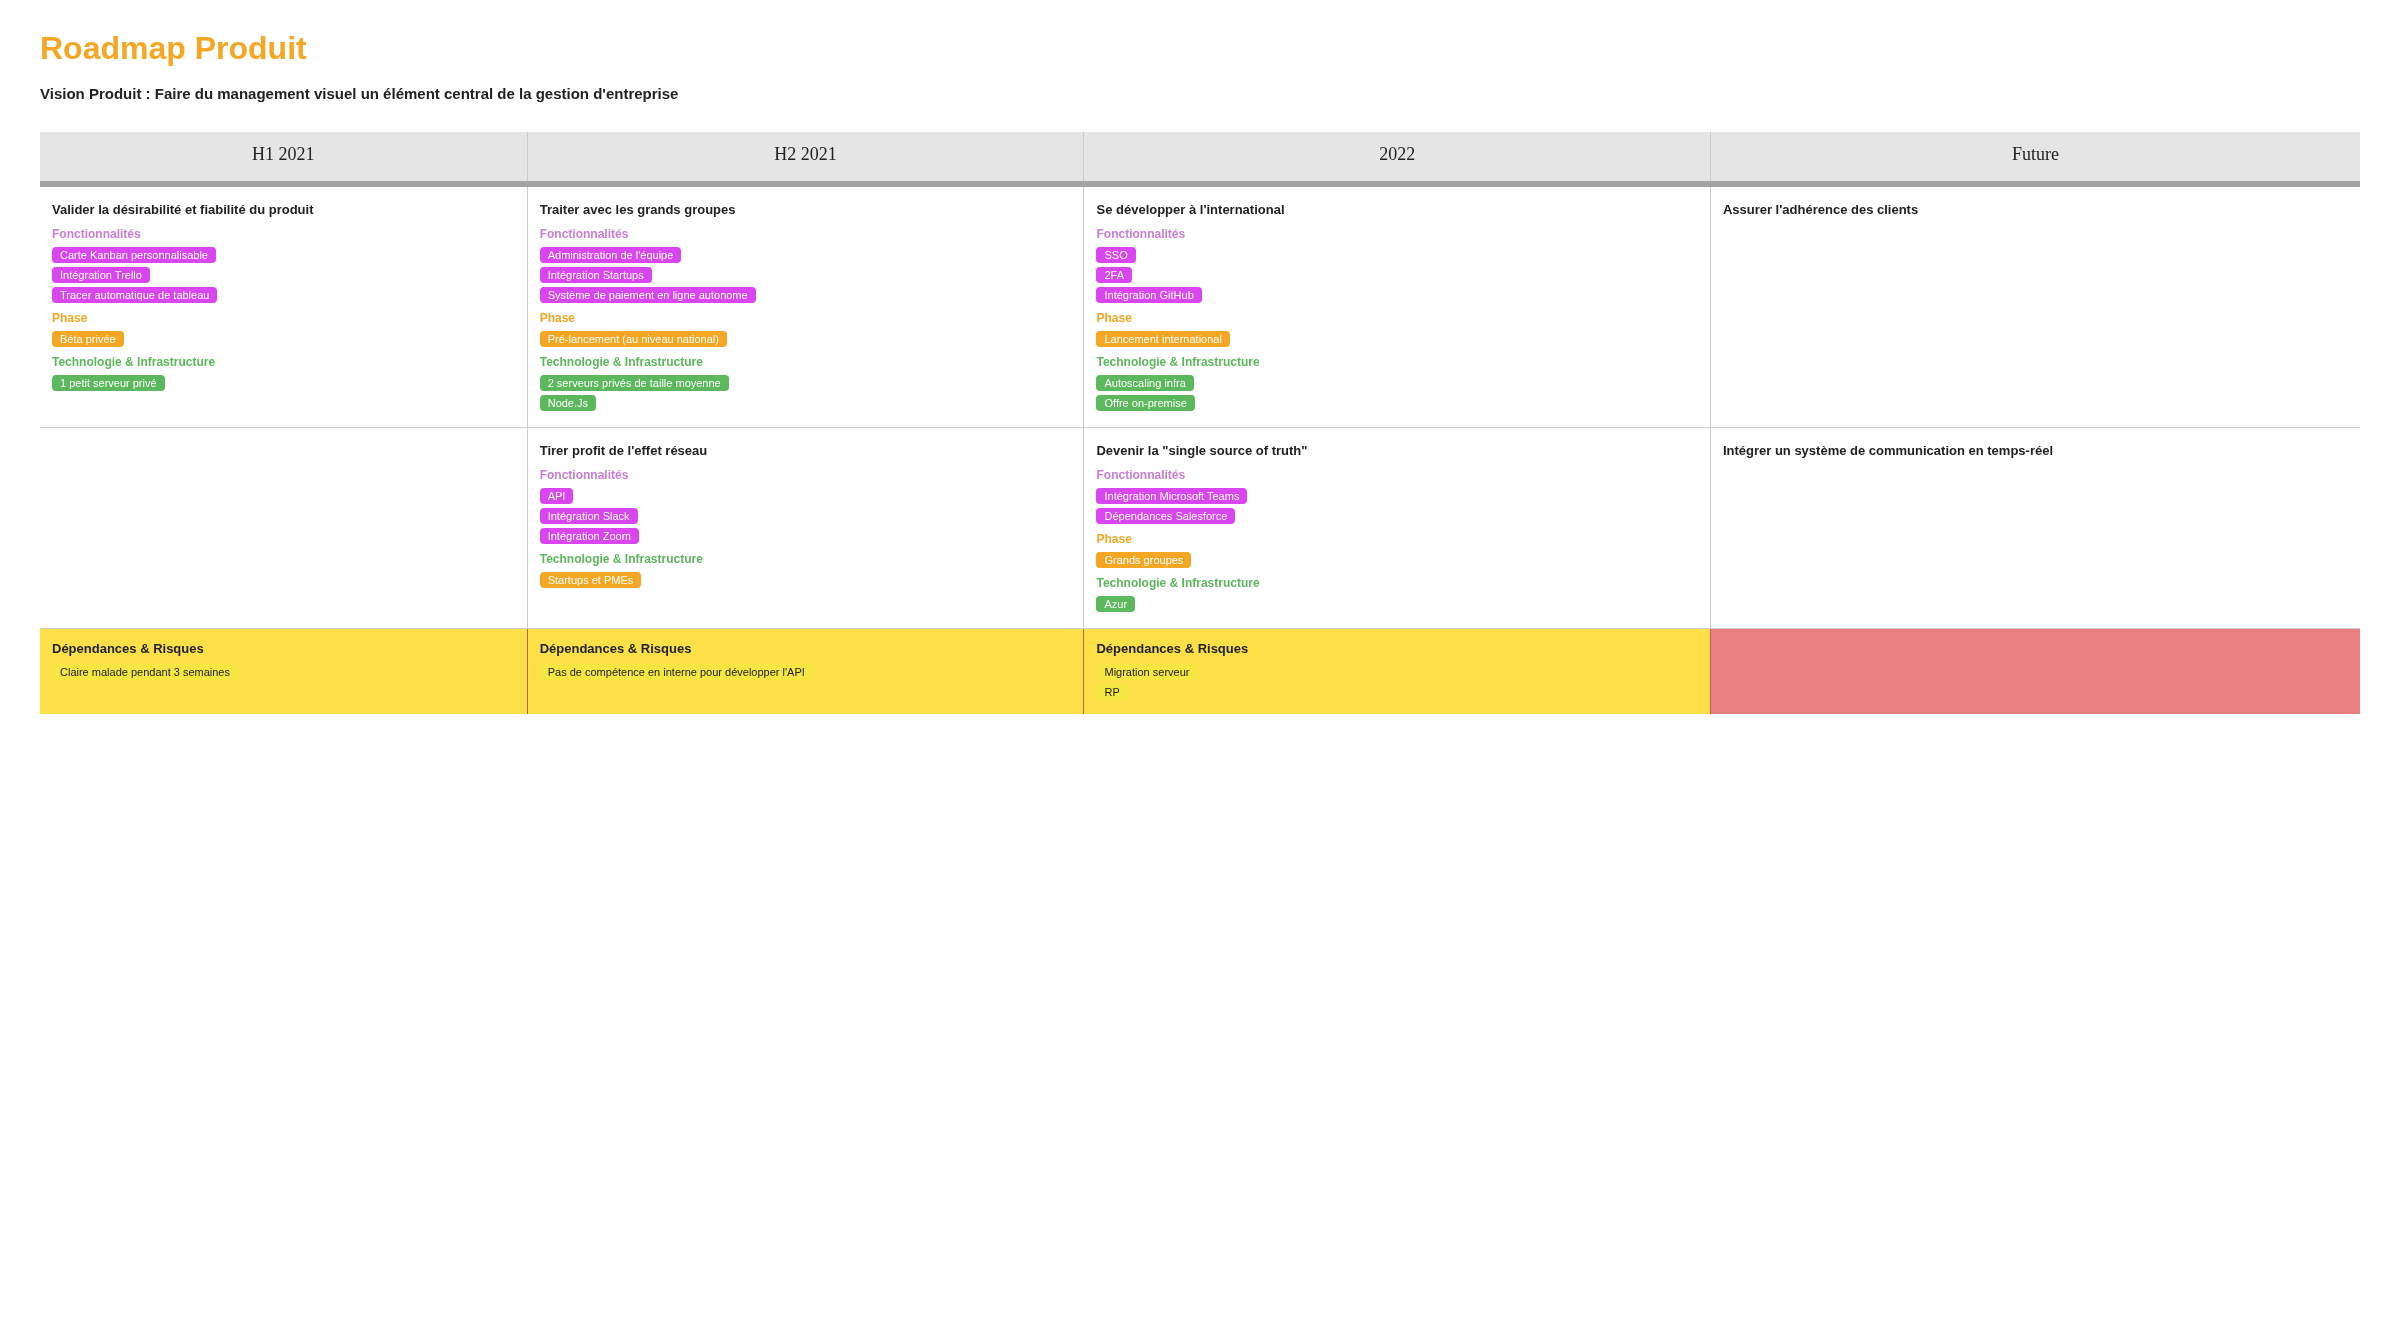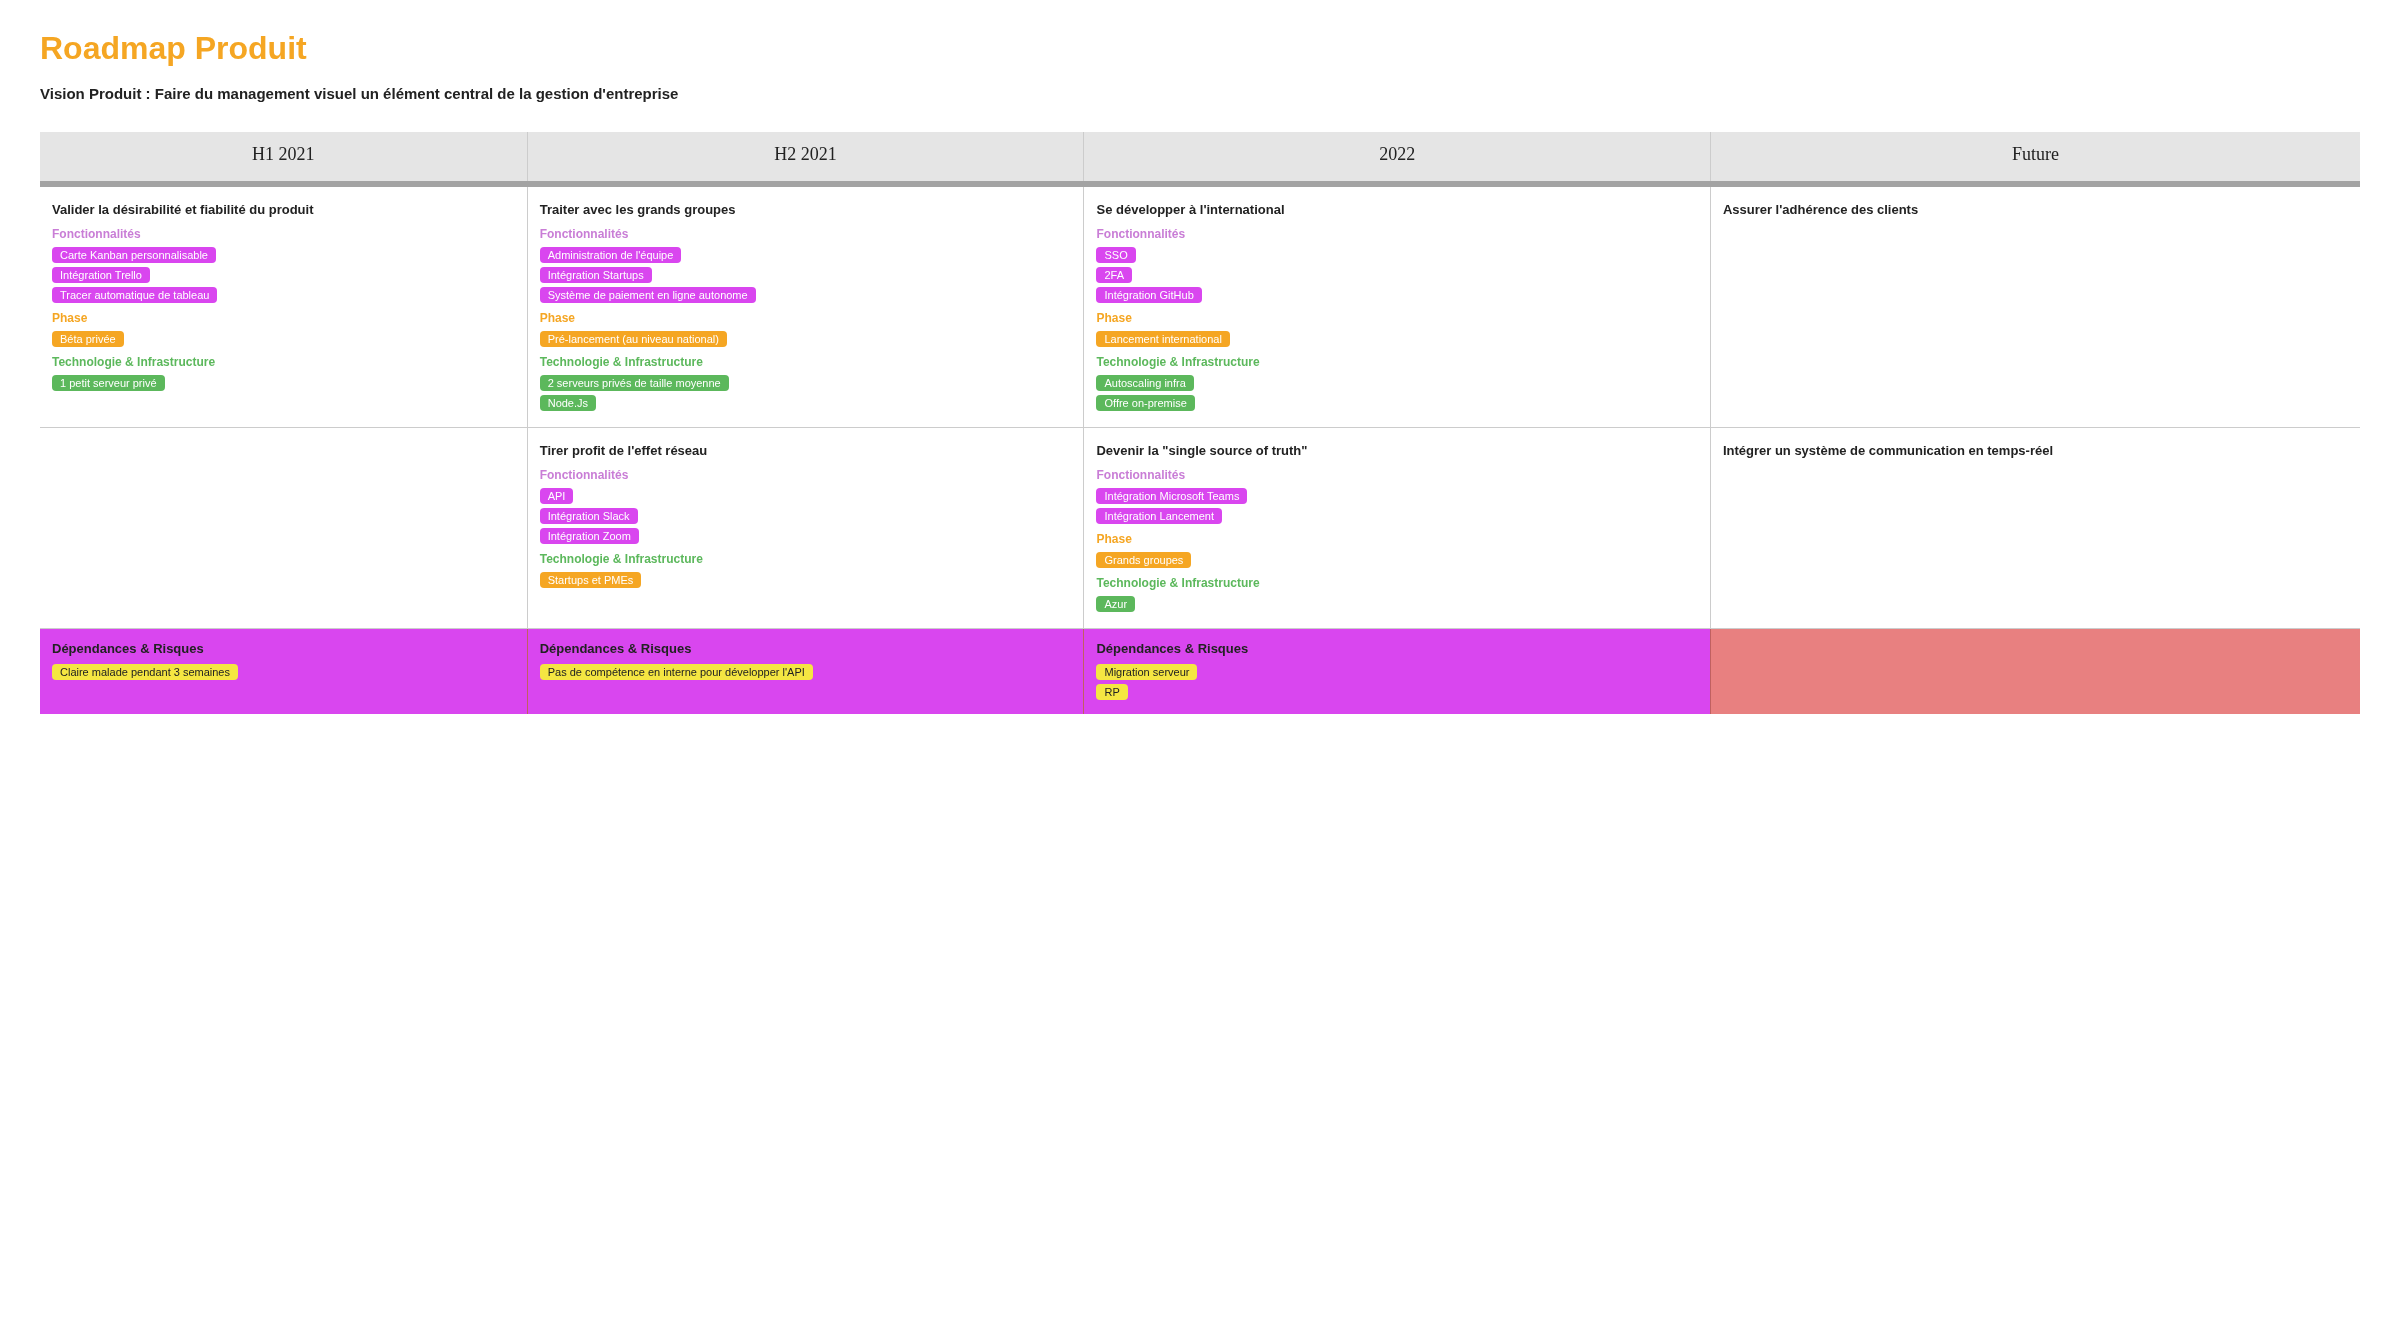--- a/index.html
+++ b/index.html
@@ -89,21 +89,21 @@
     .volume-row td:last-child { border-right: none; }
     .volume-label {
       font-size: 13px;
       font-weight: bold;
       color: #222;
       margin-bottom: 6px;
     }
 
     
     .risques-row td {
-      background: #d946ef;
+      background: #fde047;
       padding: 12px 12px;
       border-right: 1px solid #c06060;
       vertical-align: top;
     }
     .risques-row td:last-child { border-right: none; background: #e88080; }
     .risques-label {
       font-size: 13px;
       font-weight: bold;
       color: #222;
       margin-bottom: 6px;
@@ -207,21 +207,21 @@
         <div class="section-label label-tech">Technologie &amp; Infrastructure</div>
         <div>
           <span class="badge badge-orange">Startups et PMEs</span>
         </div>
       </td>
       <td>
         <div class="cell-title">Devenir la "single source of truth"</div>
         <div class="section-label label-fonc">Fonctionnalités</div>
         <div>
           <span class="badge badge-purple">Intégration Microsoft Teams</span><br>
-          <span class="badge badge-purple">Intégration Lancement</span>
+          <span class="badge badge-purple">Dépendances Salesforce</span>
         </div>
         <div class="section-label label-phase">Phase</div>
         <div>
           <span class="badge badge-orange">Grands groupes</span>
         </div>
         <div class="section-label label-tech">Technologie &amp; Infrastructure</div>
         <div>
           <span class="badge badge-green">Azur</span>
         </div>
       </td>

